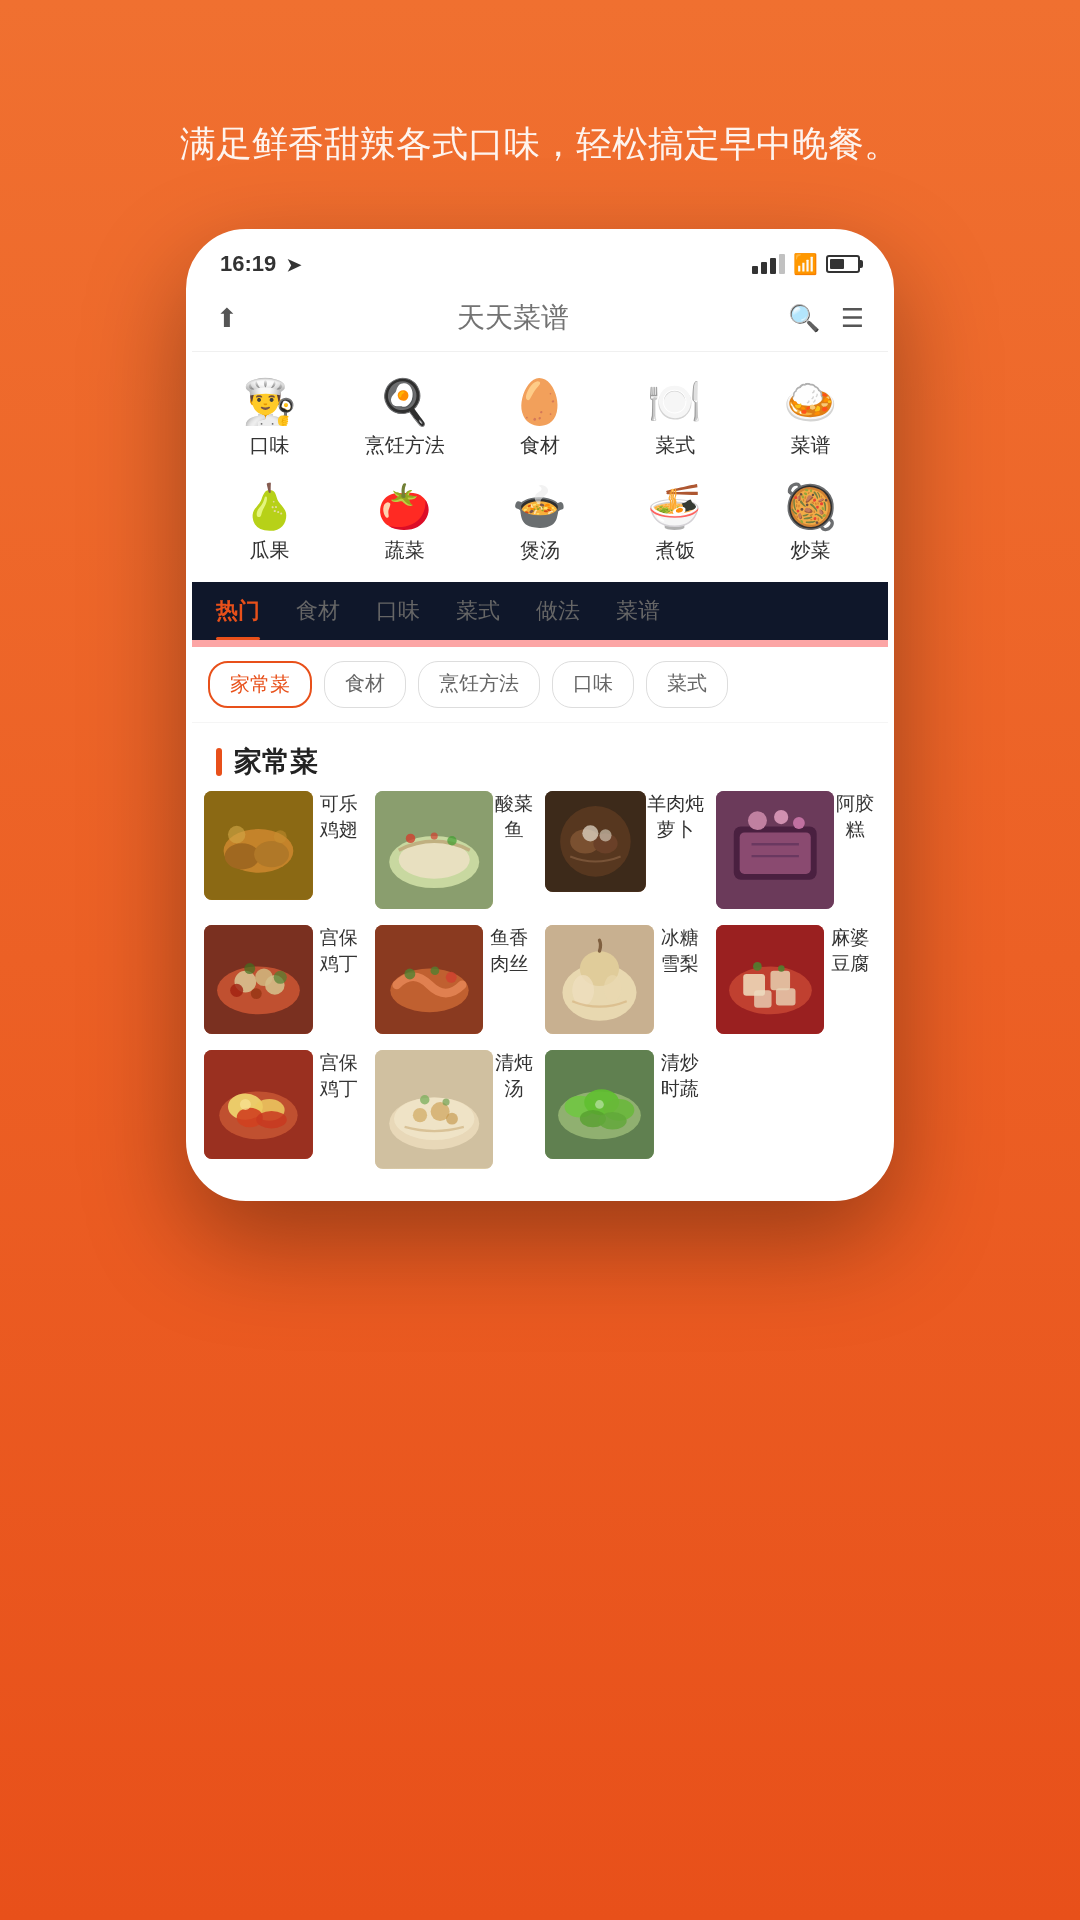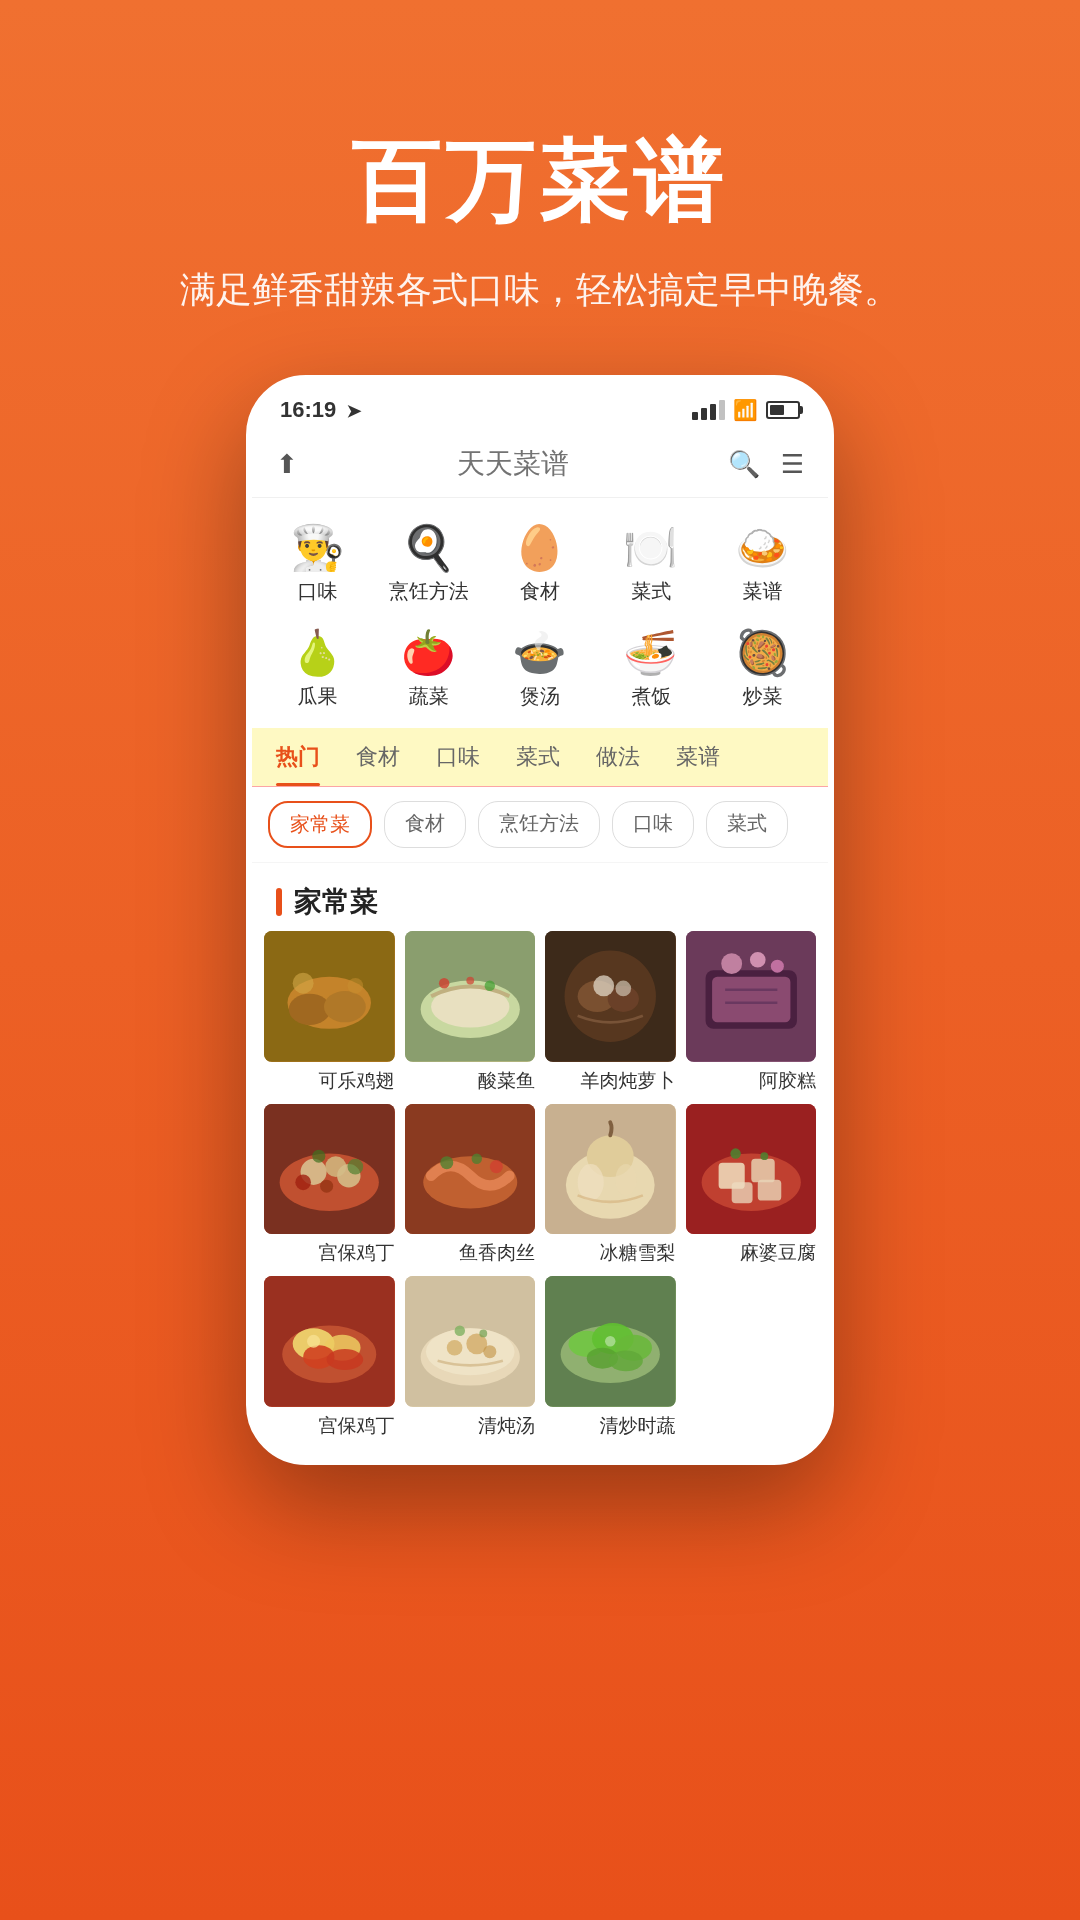--- a/index.html
+++ b/index.html
@@ -29,21 +29,21 @@
       margin-bottom: 24px;
     }
 
     .hero-subtitle {
       font-size: 36px;
       color: rgba(255,255,255,0.92);
       font-weight: 400;
     }
 
     .phone-wrapper {
-      width: 588px;
+      width: 708px;
       background: #ffffff;
       border-radius: 60px;
       overflow: hidden;
       box-shadow: 0 40px 100px rgba(0,0,0,0.35);
       border: 6px solid #ffffff;
     }
 
     
     .status-bar {
       background: #fff;
@@ -128,23 +128,23 @@
       font-size: 44px;
       line-height: 1;
     }
     .category-label {
       font-size: 20px;
       color: #333;
     }
 
     
     .tab-section {
-      background: #fef9c3;
+      background: #0f172a;
       padding: 0 24px;
-      border-bottom: 1px solid #fca5a5;
+      border-bottom: 7px solid #fca5a5;
     }
     .tab-list {
       display: flex;
       gap: 36px;
     }
     .tab-item {
       font-size: 22px;
       padding: 14px 0;
       color: #666;
       cursor: pointer;
@@ -213,22 +213,22 @@
     
     .food-grid {
       background: #fff;
       padding: 0 12px;
       display: grid;
       grid-template-columns: repeat(4, 1fr);
       gap: 10px;
     }
     .food-item {
       display: flex;
-      flex-direction: column;
-      align-items: flex-end;
+      flex-direction: row;
+      align-items: flex-start;
       cursor: pointer;
     }
     .food-name {
       font-size: 19px;
       color: #333;
       text-align: center;
     }
 
     
     .food-placeholder {
@@ -258,21 +258,20 @@
     .fp-soup { background: linear-gradient(135deg, #d0c0a0 20%, #e8d8b0 80%); }
     .fp-greens { background: linear-gradient(135deg, #608050 20%, #90b070 80%); }
 
     
     .bottom-safe { background: #fff; height: 20px; }
   </style>
 </head>
 <body>
 
 <div class="hero-section">
-  <h1 class="hero-title">百万菜谱</h1>
   <p class="hero-subtitle">满足鲜香甜辣各式口味，轻松搞定早中晚餐。</p>
 </div>
 
 <div class="phone-wrapper">
 
   <div class="status-bar">
     <div class="status-left">
       <span>16:19</span>
       <span style="font-size:18px; margin-left:4px;">➤</span>
     </div>

